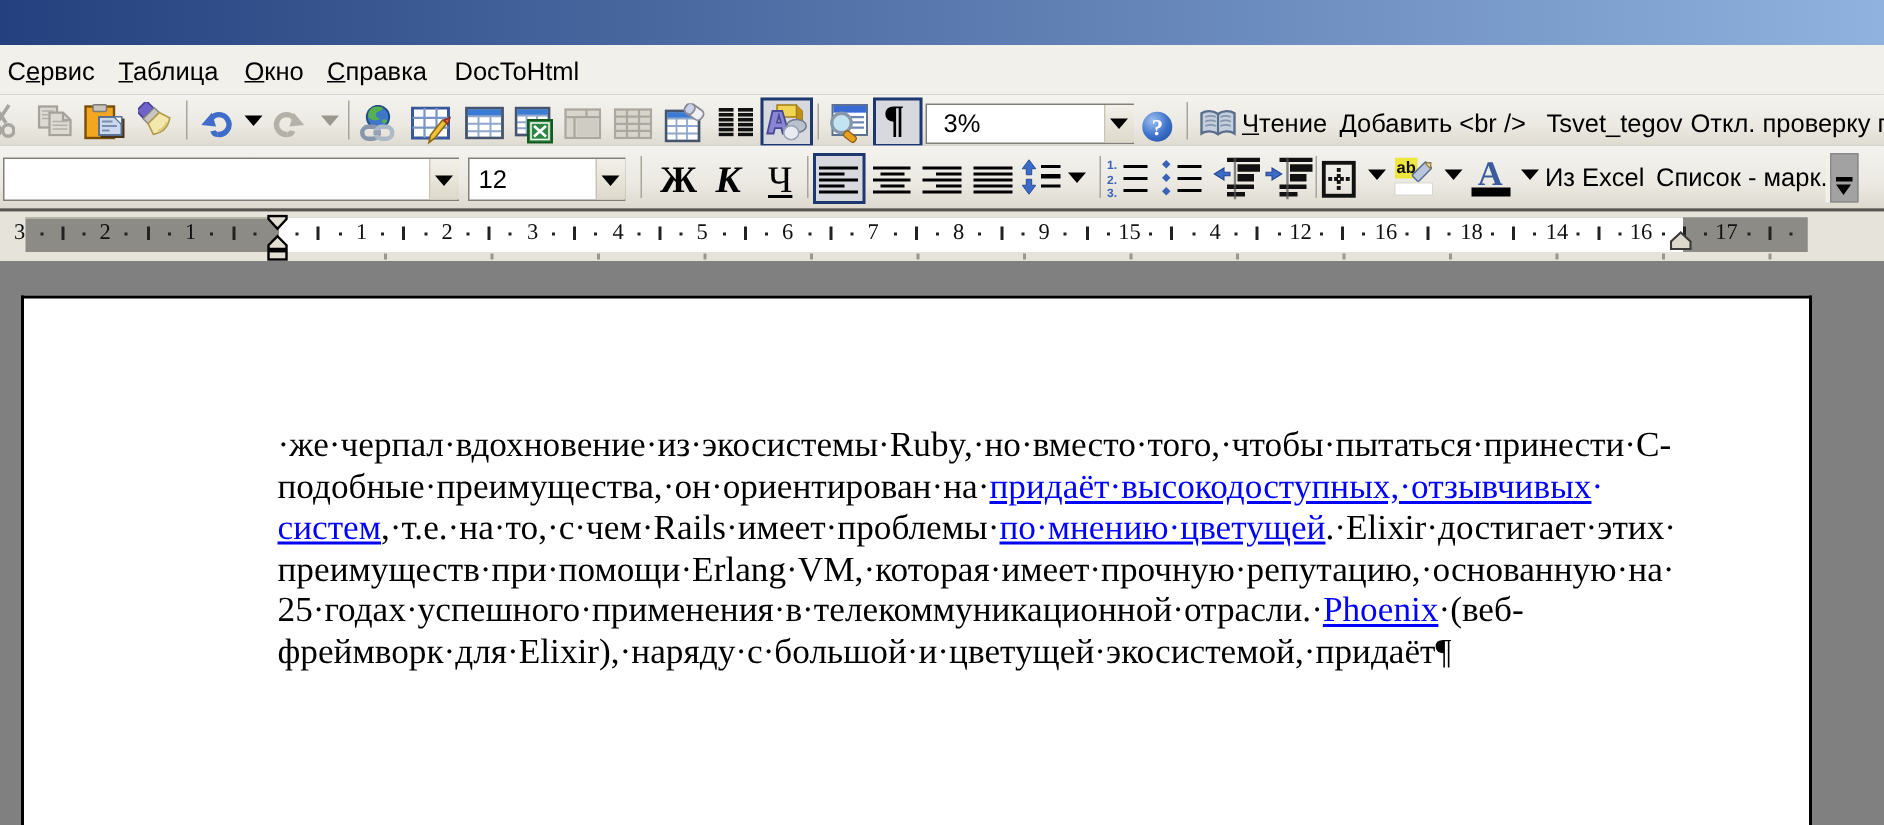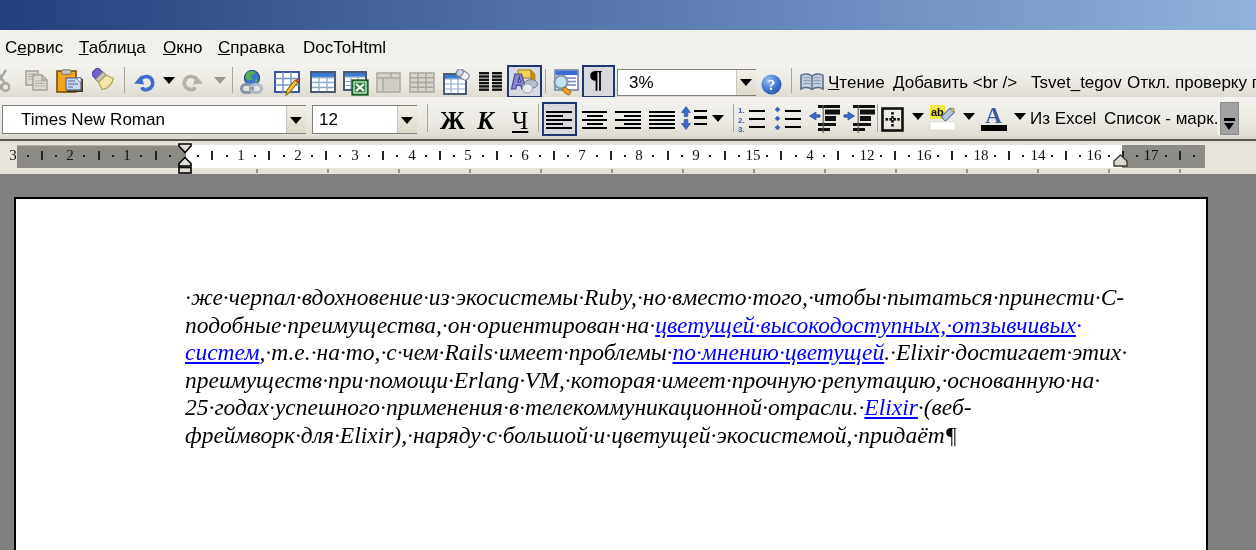--- a/index.html
+++ b/index.html
@@ -29,21 +29,21 @@
 #rulerwrap{left:0;top:141px;width:1256px;height:33px;background:#E6E3DA;}
 #rulerband{position:absolute;left:17px;top:3.5px;width:1188px;height:23px;background:#8C8B85;
   border-top:1px solid #b5b2a7;box-sizing:border-box;}
 #rulerwhite{position:absolute;left:186px;top:3.5px;width:936px;height:23px;background:#fff;}
 #rulergray2{position:absolute;left:1122px;top:3.5px;width:83px;height:23px;background:#8C8B85;}
 .rnum{position:absolute;top:6px;font-family:"Liberation Serif",serif;font-size:15px;color:#111;transform:translateX(-50%);}
 .rtick{position:absolute;top:10px;width:2px;height:9px;background:#222;transform:translateX(-50%);}
 .rdot{position:absolute;top:13.5px;width:2px;height:2.5px;background:#222;transform:translateX(-50%);}
 .ttick{position:absolute;top:27.5px;width:2px;height:4.5px;background:#99968b;}
 
-#docarea{left:0;top:174px;width:1256px;height:376px;background:#808080;font-style:italic;}
+#docarea{left:0;top:174px;width:1256px;height:376px;background:#808080;}
 #page{position:absolute;left:14px;top:23px;width:1190px;height:353px;background:#fff;
   border:2px solid #000;border-bottom:none;}
 #text{position:absolute;left:169px;top:85px;width:990px;
   font-family:"Liberation Serif",serif;font-size:23.5px;line-height:27.5px;color:#000;
   white-space:nowrap;}
 #text a{color:#0000FF;text-decoration:underline;}
 </style>
 </head>
 <body>
 <div class="abs" id="titlebar"></div>
@@ -207,21 +207,20 @@
     <path d="M12 3 V16.5" stroke="#5A6E8C" stroke-width="1.4"></path>
     <path d="M3.5 5 c2.5-1 5-1 7 0 M3.5 8 c2.5-1 5-1 7 0 M3.5 11 c2.5-1 5-1 7 0 M13.5 5 c2.5-1 5-1 7 0 M13.5 8 c2.5-1 5-1 7 0 M13.5 11 c2.5-1 5-1 7 0" stroke="#8496AC" stroke-width="1.1" fill="none"></path>
   </svg>
   <span class="tbtxt" style="left:828px;top:10px"><u>Ч</u>тение</span>
   <span class="tbtxt" style="left:893px;top:10px">Добавить &lt;br /&gt;</span>
   <span class="tbtxt" style="left:1031px;top:10px">Tsvet_tegov</span>
   <span class="tbtxtx" style="position:absolute;left:1127px;top:10px;font-size:17px;white-space:nowrap;">Откл. проверку пр</span>
 </div>
 <div class="abs" id="row2">
   <span class="combo" style="left:2px;top:8px;width:304px;height:29px;"></span>
-  <span style="position:absolute;left:21px;top:13px;font-size:17px;">Times New Roman</span>
   <span class="cbtn" style="left:286px;top:9px;width:19px;height:27px;"></span>
   <span class="dd" style="left:290px;top:20px"></span>
   <span class="combo" style="left:312px;top:8px;width:105px;height:29px;"></span>
   <span style="position:absolute;left:319px;top:13px;font-size:17px;">12</span>
   <span class="cbtn" style="left:397px;top:9px;width:19px;height:27px;"></span>
   <span class="dd" style="left:401px;top:20px"></span>
   <span class="vsep" style="left:427px;top:7px;height:28px"></span>
   <span style="position:absolute;left:440px;top:10px;font-family:'Liberation Serif',serif;font-size:25px;font-weight:bold;">Ж</span>
   <span style="position:absolute;left:477px;top:10px;font-family:'Liberation Serif',serif;font-size:25px;font-weight:bold;font-style:italic;">К</span>
   <span style="position:absolute;left:512px;top:10px;font-family:'Liberation Serif',serif;font-size:25px;text-decoration:underline;">Ч</span>
@@ -444,20 +443,20 @@
     <rect x="1" y="24.5" width="12" height="5.5" fill="#E3E0D3" stroke="#000" stroke-width="1.6"></rect>
   </svg>
   <svg class="abs" style="left:1113px;top:13px" width="15" height="13" viewBox="0 0 15 13">
     <polygon points="7.5,1 14,7 14,12 1,12 1,7" fill="#DCD8CB" stroke="#3a3a3a" stroke-width="1.4"></polygon>
   </svg>
 </div>
 <div class="abs" id="docarea">
   <div id="page">
     <div id="text">
 ·же·черпал·вдохновение·из·экосистемы·Ruby,·но·вместо·того,·чтобы·пытаться·принести·С-<br>
-подобные·преимущества,·он·ориентирован·на·<a>цветущей·высокодоступных,·отзывчивых</a><a style="text-decoration:none">·</a><br>
+подобные·преимущества,·он·ориентирован·на·<a>придаёт·высокодоступных,·отзывчивых</a><a style="text-decoration:none">·</a><br>
 <a>систем</a>,·т.е.·на·то,·с·чем·Rails·имеет·проблемы·<a>по·мнению·цветущей</a>.·Elixir·достигает·этих·<br>
 преимуществ·при·помощи·Erlang·VM,·которая·имеет·прочную·репутацию,·основанную·на·<br>
-25·годах·успешного·применения·в·телекоммуникационной·отрасли.·<a>Elixir</a>·(веб-<br>
+25·годах·успешного·применения·в·телекоммуникационной·отрасли.·<a>Phoenix</a>·(веб-<br>
 фреймворк·для·Elixir),·наряду·с·большой·и·цветущей·экосистемой,·придаёт¶
     </div>
   </div>
 </div>
 
 </body></html>

